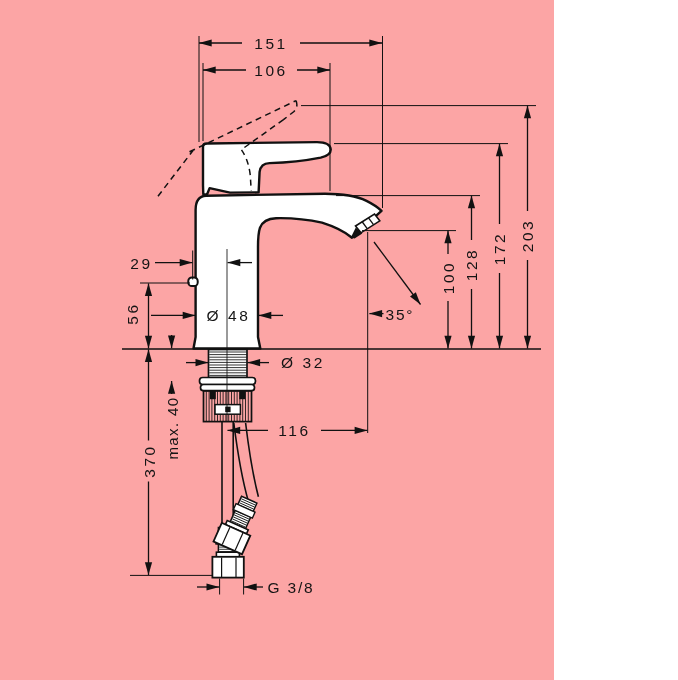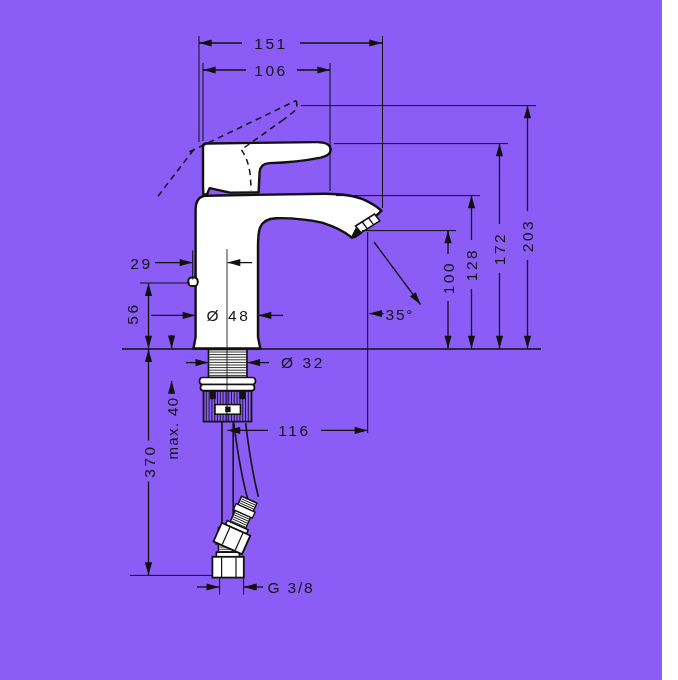--- a/index.html
+++ b/index.html
@@ -1,16 +1,16 @@
 <!DOCTYPE html>
 <html><head>
 <meta charset="utf-8">
 <style>
   html,body{margin:0;padding:0;background:#ffffff;}
-  .canvas{position:relative;width:662px;height:680px;background:#8b5cf6;overflow:hidden;}
+  .canvas{position:relative;width:554px;height:680px;background:#fca5a5;overflow:hidden;}
   svg{display:block;}
   svg text{font-family:"Liberation Sans", sans-serif;font-size:15.5px;letter-spacing:2.6px;fill:#141414;}
   svg text.tight{letter-spacing:1.4px;font-size:15px;}
   svg text.mid{letter-spacing:1.8px;}
   .ol{fill:#ffffff;stroke:#111111;stroke-width:2.4;stroke-linejoin:round;}
   .ol2{fill:#ffffff;stroke:#111111;stroke-width:1.7;}
   .dim{stroke:#111111;stroke-width:1.3;fill:none;}
   .ext{stroke:#111111;stroke-width:1;fill:none;}
   .thin{stroke:#111111;stroke-width:0.85;fill:none;}
   .dash{fill:none;stroke:#111111;stroke-width:1.5;stroke-dasharray:6 4.5;}

